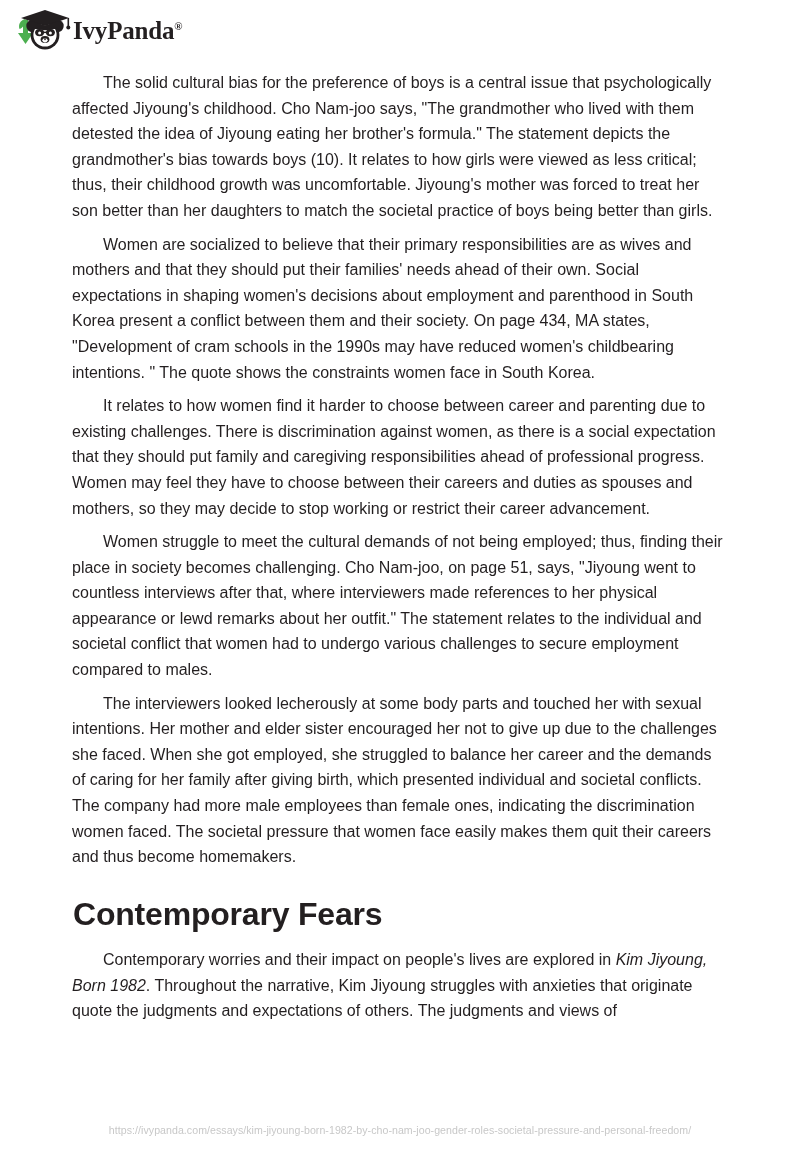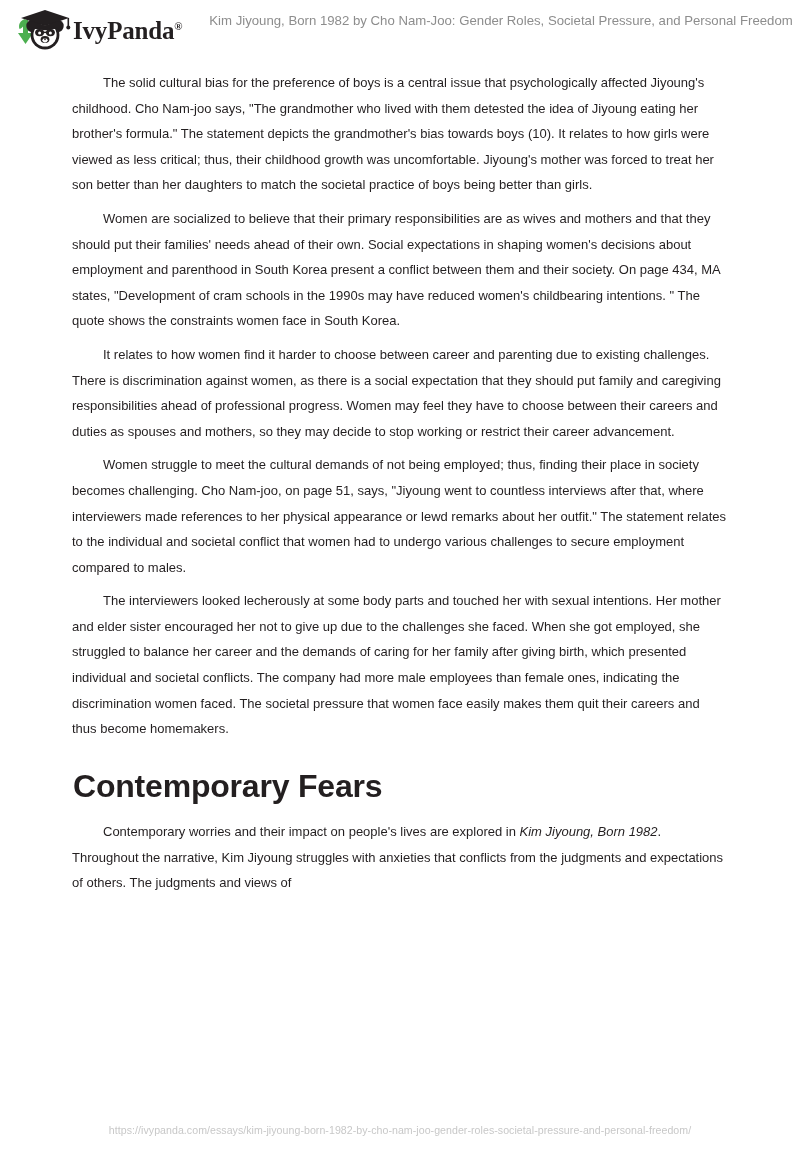--- a/index.html
+++ b/index.html
@@ -67,21 +67,21 @@
 
   
   .article {
     position: absolute;
     top: 70px;
     left: 72px;
     width: 654px;
   }
   .article p {
     margin: 0 0 8px 0;
-    font-size: 13px;
+    font-size: 16px;
     line-height: 25.6px;
     text-indent: 31px;
     color: #231f20;
     text-align: left;
   }
   .article p.last {
     margin-bottom: 0;
   }
   .article h2 {
     margin: 25px 0 14px 1px;
@@ -153,30 +153,29 @@
         <g fill="#231f20">
           <polygon points="31,3 55,11 31,19 7,11"></polygon>
           <path d="M19 14.5 v5.5 c0 4.2, 24 4.2, 24 0 v-5.5 l-12 4 z"></path>
           <rect x="53.5" y="11" width="1.6" height="9"></rect>
           <circle cx="54.3" cy="20.6" r="2"></circle>
         </g>
       </svg>
     </span>
     <span class="brand-word"><span>IvyPanda</span><span class="reg">®</span></span>
   </div>
-  <div class="header-title">Kim Jiyoung, Born 1982 by Cho Nam-Joo: Gender Roles, Societal Pressure, and Personal Freedom</div>
 </header>
 
 <main class="article">
   <p>The solid cultural bias for the preference of boys is a central issue that psychologically affected Jiyoung's childhood. Cho Nam-joo says, "The grandmother who lived with them detested the idea of Jiyoung eating her brother's formula." The statement depicts the grandmother's bias towards boys (10). It relates to how girls were viewed as less critical; thus, their childhood growth was uncomfortable. Jiyoung's mother was forced to treat her son better than her daughters to match the societal practice of boys being better than girls.</p>
   <p>Women are socialized to believe that their primary responsibilities are as wives and mothers and that they should put their families' needs ahead of their own. Social expectations in shaping women's decisions about employment and parenthood in South Korea present a conflict between them and their society. On page 434, MA states, "Development of cram schools in the 1990s may have reduced women's childbearing intentions. " The quote shows the constraints women face in South Korea.</p>
   <p>It relates to how women find it harder to choose between career and parenting due to existing challenges. There is discrimination against women, as there is a social expectation that they should put family and caregiving responsibilities ahead of professional progress. Women may feel they have to choose between their careers and duties as spouses and mothers, so they may decide to stop working or restrict their career advancement.</p>
   <p>Women struggle to meet the cultural demands of not being employed; thus, finding their place in society becomes challenging. Cho Nam-joo, on page 51, says, "Jiyoung went to countless interviews after that, where interviewers made references to her physical appearance or lewd remarks about her outfit." The statement relates to the individual and societal conflict that women had to undergo various challenges to secure employment compared to males.</p>
   <p>The interviewers looked lecherously at some body parts and touched her with sexual intentions. Her mother and elder sister encouraged her not to give up due to the challenges she faced. When she got employed, she struggled to balance her career and the demands of caring for her family after giving birth, which presented individual and societal conflicts. The company had more male employees than female ones, indicating the discrimination women faced. The societal pressure that women face easily makes them quit their careers and thus become homemakers.</p>
 
   <h2>Contemporary Fears</h2>
 
-  <p class="last"><span>Contemporary worries and their impact on people's lives are explored in </span><i>Kim Jiyoung, Born 1982</i><span>. Throughout the narrative, Kim Jiyoung struggles with anxieties that conflicts from the judgments and expectations of others. The judgments and views of</span></p>
+  <p class="last"><span>Contemporary worries and their impact on people's lives are explored in </span><i>Kim Jiyoung, Born 1982</i><span>. Throughout the narrative, Kim Jiyoung struggles with anxieties that originate quote the judgments and expectations of others. The judgments and views of</span></p>
 </main>
 
 <footer class="page-footer">
   <span class="footer-url">https://ivypanda.com/essays/kim-jiyoung-born-1982-by-cho-nam-joo-gender-roles-societal-pressure-and-personal-freedom/</span>
 </footer>
 
 </body></html>

